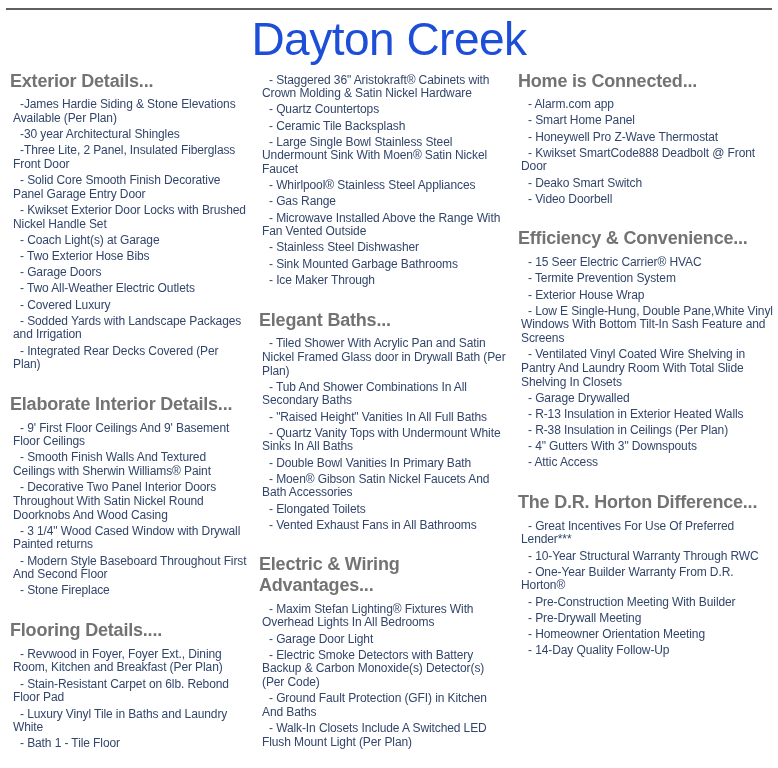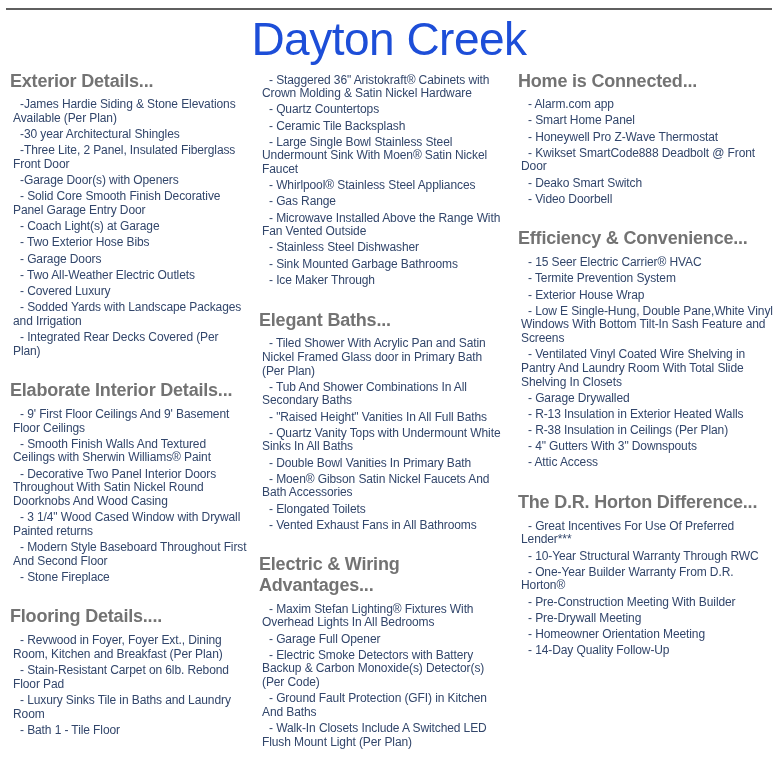--- a/index.html
+++ b/index.html
@@ -81,22 +81,22 @@
   <div class="top-rule"></div>
   <h1 class="title">Dayton Creek</h1>
   <div class="columns">
       <div class="column">
         <section class="section">
     <h2 class="section-heading">Exterior Details...</h2>
     <ul class="item-list">
             <li class="feature-item">-James Hardie Siding &amp; Stone Elevations Available (Per Plan)</li>
             <li class="feature-item">-30 year Architectural Shingles</li>
             <li class="feature-item">-Three Lite, 2 Panel, Insulated Fiberglass Front Door</li>
-            <li class="feature-item">-Garage Door(s) with Openers</li>
             <li class="feature-item">- Solid Core Smooth Finish Decorative Panel Garage Entry Door</li>
+            <li class="feature-item">- Kwikset Exterior Door Locks with Brushed Nickel Handle Set</li>
             <li class="feature-item">- Coach Light(s) at Garage</li>
             <li class="feature-item">- Two Exterior Hose Bibs</li>
             <li class="feature-item">- Garage Doors</li>
             <li class="feature-item">- Two All-Weather Electric Outlets</li>
             <li class="feature-item">- Covered Luxury</li>
             <li class="feature-item">- Sodded Yards with Landscape Packages and Irrigation</li>
             <li class="feature-item">- Integrated Rear Decks Covered (Per Plan)</li>
           </ul>
   </section>
         <section class="section">
@@ -108,21 +108,21 @@
             <li class="feature-item">- 3 1/4" Wood Cased Window with Drywall Painted returns</li>
             <li class="feature-item">- Modern Style Baseboard Throughout First And Second Floor</li>
             <li class="feature-item">- Stone Fireplace</li>
           </ul>
   </section>
         <section class="section">
     <h2 class="section-heading">Flooring Details....</h2>
     <ul class="item-list">
             <li class="feature-item">- Revwood in Foyer, Foyer Ext., Dining Room, Kitchen and Breakfast (Per Plan)</li>
             <li class="feature-item">- Stain-Resistant Carpet on 6lb. Rebond Floor Pad</li>
-            <li class="feature-item">- Luxury Sinks Tile in Baths and Laundry Room</li>
+            <li class="feature-item">- Luxury Vinyl Tile in Baths and Laundry White</li>
             <li class="feature-item">- Bath 1 - Tile Floor</li>
           </ul>
   </section>
       </div>
       <div class="column">
         <section class="section">
     <ul class="item-list">
             <li class="feature-item">- Staggered 36" Aristokraft® Cabinets with Crown Molding &amp; Satin Nickel Hardware</li>
             <li class="feature-item">- Quartz Countertops</li>
             <li class="feature-item">- Ceramic Tile Backsplash</li>
@@ -131,35 +131,35 @@
             <li class="feature-item">- Gas Range</li>
             <li class="feature-item">- Microwave Installed Above the Range With Fan Vented Outside</li>
             <li class="feature-item">- Stainless Steel Dishwasher</li>
             <li class="feature-item">- Sink Mounted Garbage Bathrooms</li>
             <li class="feature-item">- Ice Maker Through</li>
           </ul>
   </section>
         <section class="section">
     <h2 class="section-heading">Elegant Baths...</h2>
     <ul class="item-list">
-            <li class="feature-item">- Tiled Shower With Acrylic Pan and Satin Nickel Framed Glass door in Primary Bath (Per Plan)</li>
+            <li class="feature-item">- Tiled Shower With Acrylic Pan and Satin Nickel Framed Glass door in Drywall Bath (Per Plan)</li>
             <li class="feature-item">- Tub And Shower Combinations In All Secondary Baths</li>
             <li class="feature-item">- "Raised Height" Vanities In All Full Baths</li>
             <li class="feature-item">- Quartz Vanity Tops with Undermount White Sinks In All Baths</li>
             <li class="feature-item">- Double Bowl Vanities In Primary Bath</li>
             <li class="feature-item">- Moen® Gibson Satin Nickel Faucets And Bath Accessories</li>
             <li class="feature-item">- Elongated Toilets</li>
             <li class="feature-item">- Vented Exhaust Fans in All Bathrooms</li>
           </ul>
   </section>
         <section class="section">
     <h2 class="section-heading">Electric &amp; Wiring Advantages...</h2>
     <ul class="item-list">
             <li class="feature-item">- Maxim Stefan Lighting® Fixtures With Overhead Lights In All Bedrooms</li>
-            <li class="feature-item">- Garage Full Opener</li>
+            <li class="feature-item">- Garage Door Light</li>
             <li class="feature-item">- Electric Smoke Detectors with Battery Backup &amp; Carbon Monoxide(s) Detector(s) (Per Code)</li>
             <li class="feature-item">- Ground Fault Protection (GFI) in Kitchen And Baths</li>
             <li class="feature-item">- Walk-In Closets Include A Switched LED Flush Mount Light (Per Plan)</li>
           </ul>
   </section>
       </div>
       <div class="column">
         <section class="section">
     <h2 class="section-heading">Home is Connected...</h2>
     <ul class="item-list">

